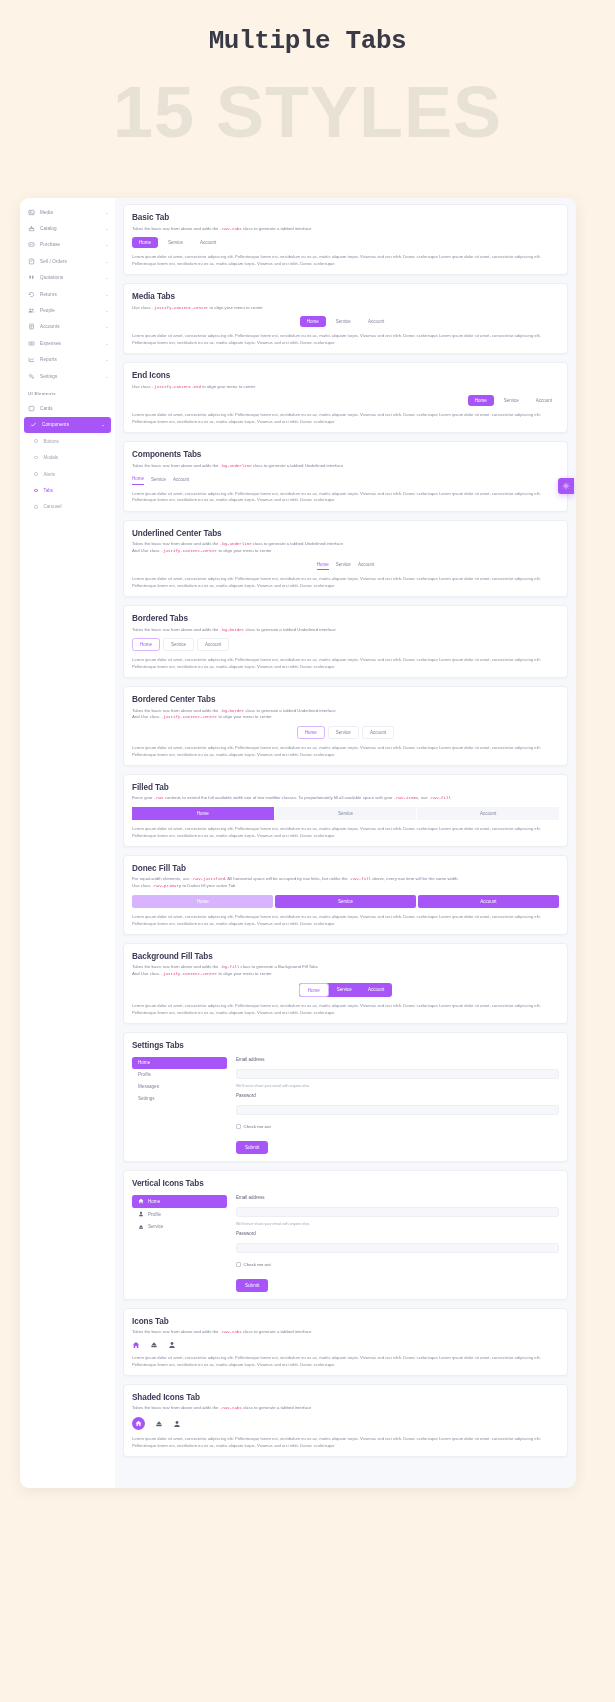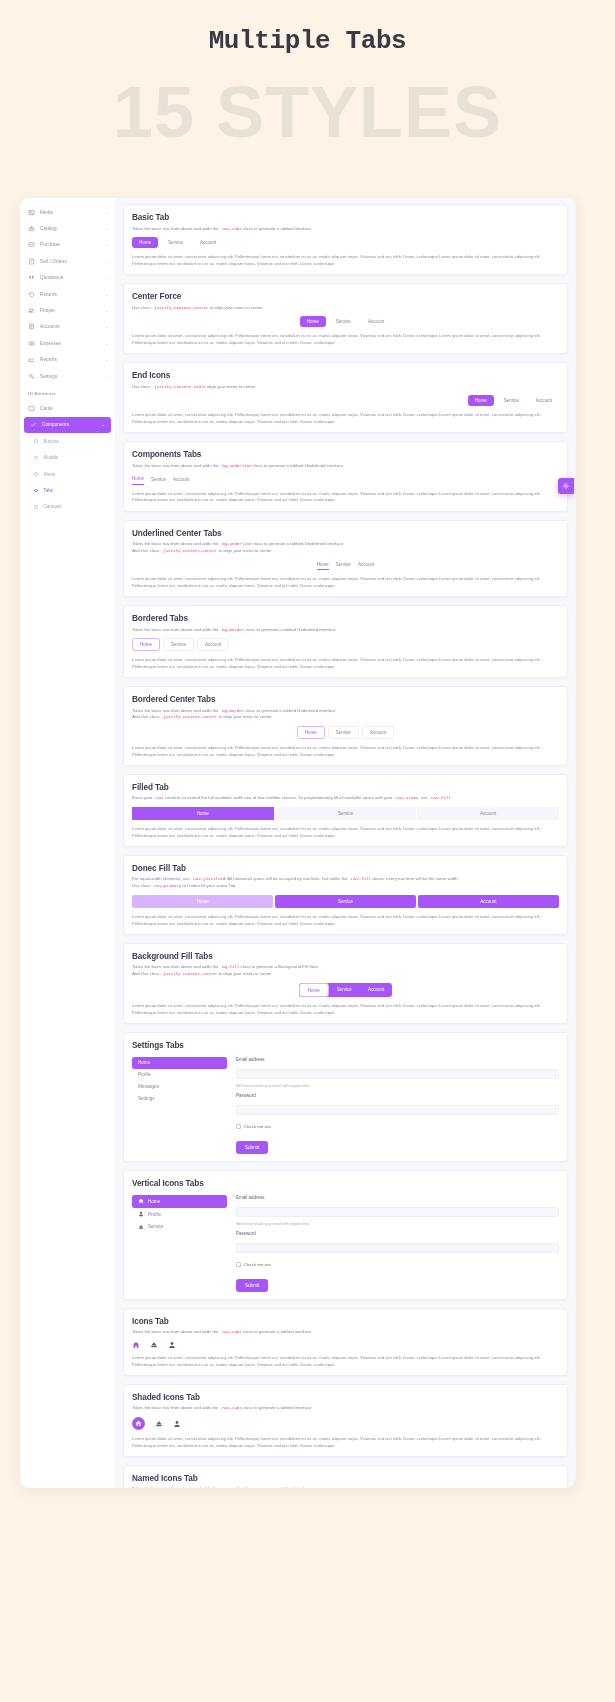--- a/index.html
+++ b/index.html
@@ -355,21 +355,21 @@
         <div class="desc"><span>Takes the basic nav from above and adds the </span><code>.nav-tabs</code><span> class to generate a tabbed interface</span></div>
         <div class="tabrow">
           <span class="tab act">Home</span>
           <span class="tab">Service</span>
           <span class="tab">Account</span>
         </div>
         <div class="body-text">Lorem ipsum dolor sit amet, consectetur adipiscing elit. Pellentesque lorem est, vestibulum eu ex ac, mattis aliquam turpis. Vivamus sed orci nibh. Donec scelerisque Lorem ipsum dolor sit amet, consectetur adipiscing elit. Pellentesque lorem est, vestibulum eu ex ac, mattis aliquam turpis. Vivamus sed orci nibh. Donec scelerisque</div>
       </div>
 
       <div class="card">
-        <h3>Center Force</h3>
+        <h3>Media Tabs</h3>
         <div class="desc"><span>Use class </span><code>.justify-content-center</code><span> to align your menu to center</span></div>
         <div class="tabrow center">
           <span class="tab act">Home</span>
           <span class="tab">Service</span>
           <span class="tab">Account</span>
         </div>
         <div class="body-text">Lorem ipsum dolor sit amet, consectetur adipiscing elit. Pellentesque lorem est, vestibulum eu ex ac, mattis aliquam turpis. Vivamus sed orci nibh. Donec scelerisque Lorem ipsum dolor sit amet, consectetur adipiscing elit. Pellentesque lorem est, vestibulum eu ex ac, mattis aliquam turpis. Vivamus sed orci nibh. Donec scelerisque</div>
       </div>
 
       <div class="card">
@@ -589,25 +589,20 @@
           <span class="icotab">
               <svg viewBox="0 0 16 16" fill="#5e5f72">
                 <circle cx="8" cy="5" r="2.8"></circle>
                 <path d="M2.5 14c0-3 2.5-4.6 5.5-4.6s5.5 1.6 5.5 4.6z"></path>
               </svg>
             </span>
         </div>
         <div class="body-text">Lorem ipsum dolor sit amet, consectetur adipiscing elit. Pellentesque lorem est, vestibulum eu ex ac, mattis aliquam turpis. Vivamus sed orci nibh. Donec scelerisque Lorem ipsum dolor sit amet, consectetur adipiscing elit. Pellentesque lorem est, vestibulum eu ex ac, mattis aliquam turpis. Vivamus sed orci nibh. Donec scelerisque</div>
       </div>
 
-      <div class="card named">
-        <h3>Named Icons Tab</h3>
-        <div class="desc"><span>Takes the basic nav from above and adds the </span><code>.nav-tabs</code><span> class to generate a tabbed interface</span></div>
-
-      </div>
 
     </div>
 
     <div class="fab">
       <svg viewBox="0 0 16 16" fill="none" stroke="#ffffff" stroke-width="1.5">
           <circle cx="8" cy="8" r="2.4"></circle>
           <path d="M8 1.5v1.8M8 12.7v1.8M1.5 8h1.8M12.7 8h1.8M3.5 3.5l1.3 1.3M11.2 11.2l1.3 1.3M12.5 3.5l-1.3 1.3M4.8 11.2l-1.3 1.3"></path>
         </svg>
     </div>
   </div>

